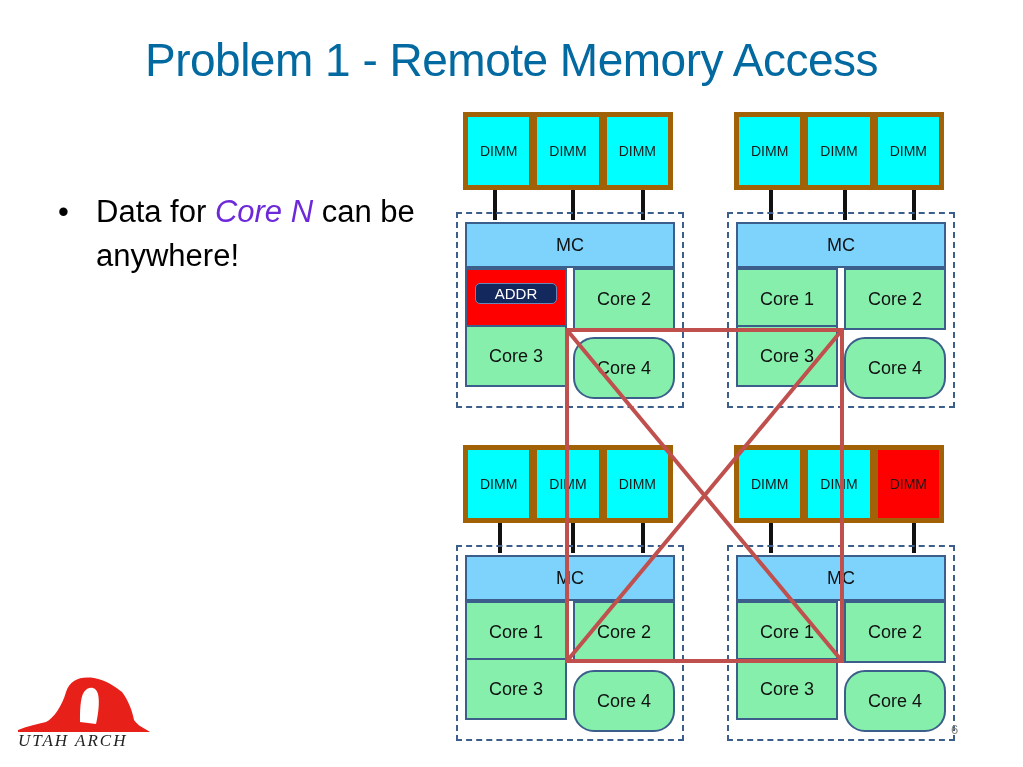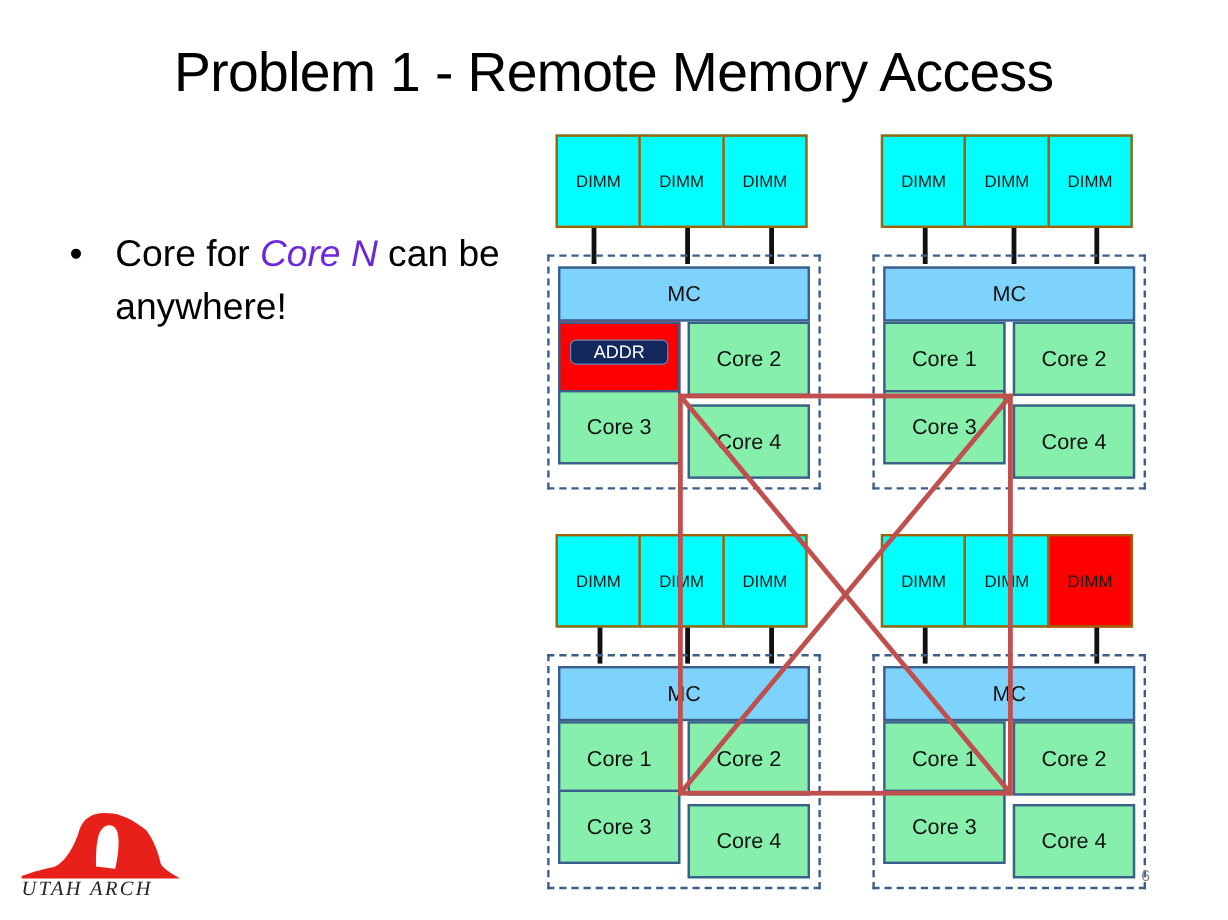--- a/index.html
+++ b/index.html
@@ -1,49 +1,49 @@
 <!DOCTYPE html>
 <html><head>
 <meta charset="utf-8">
 <style>
   html,body{margin:0;padding:0;background:#fff;}
   body{width:1023px;height:767px;position:relative;overflow:hidden;font-family:"Liberation Sans","DejaVu Sans",sans-serif;}
-  .title{position:absolute;left:0;width:1023px;top:30px;text-align:center;font-size:46px;color:#000000;line-height:60px;letter-spacing:-0.5px;}
+  .title{position:absolute;left:0;width:1023px;top:30px;text-align:center;font-size:46px;color:#0369a1;line-height:60px;letter-spacing:-0.5px;}
   .bullet{position:absolute;left:58px;top:190px;width:380px;font-size:31px;line-height:44px;color:#000;}
   .bullet .dot{position:absolute;left:0;top:0;}
   .bullet .txt{display:block;padding-left:38px;}
   .bullet .em{font-style:italic;color:#6d28d9;}
   .node{position:absolute;width:230px;height:330px;}
   .dimms{position:absolute;left:7px;top:0;width:210px;height:78px;display:flex;}
-  .dimm{flex:1;background:#00ffff;border:2px solid #a16207;box-sizing:border-box;margin-left:-2px;display:flex;align-items:center;justify-content:center;font-size:14px;color:#1a1a1a;}
+  .dimm{flex:1;background:#00ffff;border:5px solid #a16207;box-sizing:border-box;margin-left:-2px;display:flex;align-items:center;justify-content:center;font-size:14px;color:#1a1a1a;}
   .dimm:first-child{margin-left:0;}
   .dimm.hot{background:#ff0000;}
   .conn{position:absolute;top:78px;width:4px;height:30px;background:#111;}
   .dash{position:absolute;left:0;top:100px;width:228px;height:196px;border:2px dashed #3b5f8a;box-sizing:border-box;}
   .mc{position:absolute;left:9px;top:110px;width:210px;height:46px;background:#7dd3fc;border:2px solid #3b5f8a;box-sizing:border-box;display:flex;align-items:center;justify-content:center;font-size:18px;color:#111;}
   .core{position:absolute;width:102px;height:62px;background:#86efac;border:2px solid #3b5f8a;box-sizing:border-box;display:flex;align-items:center;justify-content:center;font-size:18px;color:#111;}
   .core.hot{background:#ff0000;}
   .addr{background:#13285c;color:#fff;font-size:15px;border:1px solid #6a86b8;border-radius:5px;padding:1px 19px;margin-top:-12px;}
   .c1{left:9px;top:156px;}
   .c2{left:117px;top:156px;}
   .c3{left:9px;top:213px;}
-  .c4{left:117px;top:225px;}
+  .c4{left:117px;top:225px;border-radius:21px;}
   svg.overlay{position:absolute;left:0;top:0;pointer-events:none;}
   .logo{position:absolute;left:14px;top:672px;width:150px;height:80px;}
   .logo-text{position:absolute;left:18px;top:731px;font-family:"Liberation Serif","DejaVu Serif",serif;font-size:17px;letter-spacing:2px;color:#222;font-style:italic;}
   .pagenum{position:absolute;left:951px;top:722px;font-size:13px;color:#888;}
 </style>
 </head>
 <body>
 
 <div class="title">Problem 1 - Remote Memory Access</div>
 
 <div class="bullet">
   <span class="dot">•</span>
-  <span class="txt"><span>Core for </span><span class="em">Core N</span><span> can be anywhere!</span></span>
+  <span class="txt"><span>Data for </span><span class="em">Core N</span><span> can be anywhere!</span></span>
 </div>
 
 <div class="node" style="left:456px;top:112px;">
   <div class="dimms">
     <div class="dimm">DIMM</div>
     <div class="dimm">DIMM</div>
     <div class="dimm">DIMM</div>
   </div>
   <div class="conn" style="left:37px"></div>
   <div class="conn" style="left:115px"></div>

